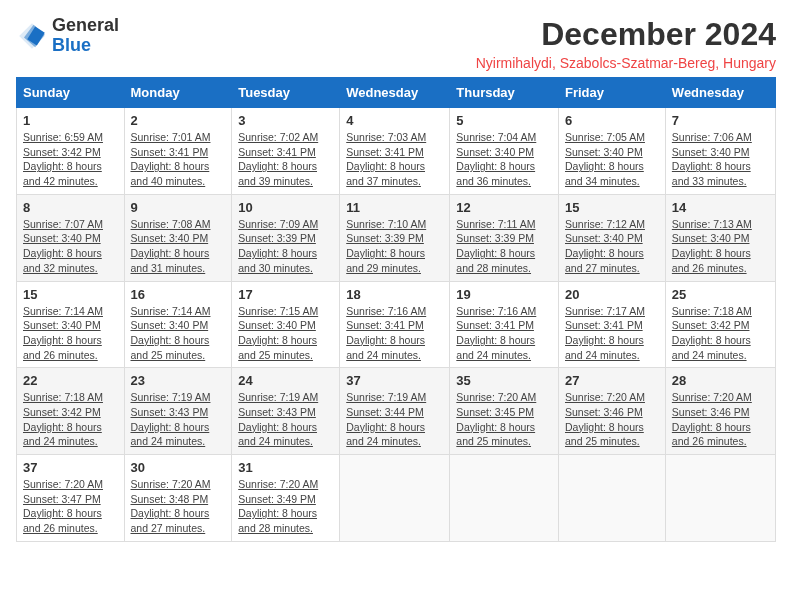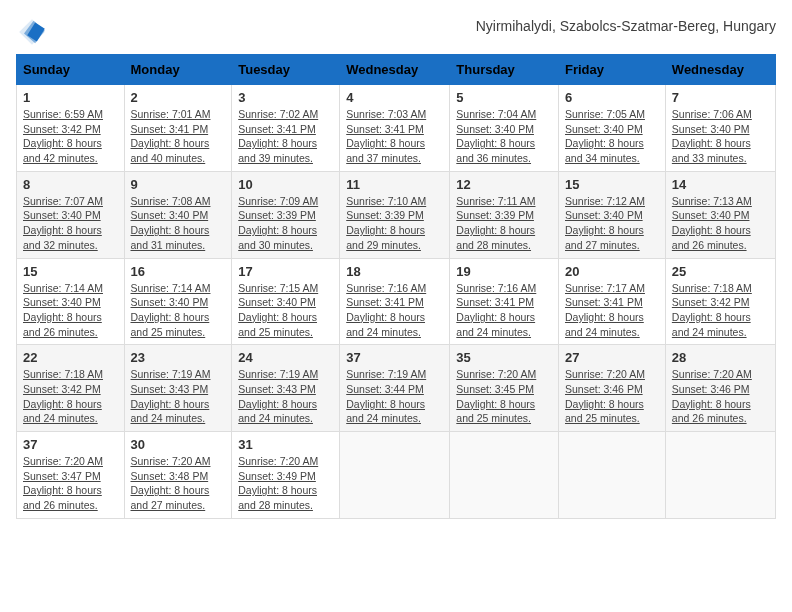--- a/index.html
+++ b/index.html
@@ -35,31 +35,31 @@
     .title-block {
       text-align: right;
     }
     .month-title {
       font-size: 32px;
       font-weight: bold;
       color: #333;
     }
     .location-title {
       font-size: 14px;
-      color: #404040;
+      color: #ef4444;
       margin-top: 2px;
     }
     .calendar {
       width: 100%;
       border-collapse: collapse;
       font-size: 11px;
     }
     .calendar thead th {
       background: #1a6fc4;
-      color: #000000;
+      color: #ffffff;
       padding: 7px 6px;
       font-size: 13px;
       font-weight: bold;
       text-align: left;
       border: 1px solid #1a6fc4;
     }
     .calendar tbody td {
       vertical-align: top;
       padding: 5px 6px;
       border: 1px solid #ddd;
@@ -90,22 +90,27 @@
 </head>
 <body>
 
 <div class="header">
   <div class="logo">
     <svg class="logo-icon" viewBox="0 0 40 40">
       <polygon points="20,4 36,20 20,36 4,20" fill="#1a6fc4" opacity="0.15"></polygon>
       <polygon points="22,6 36,18 24,34 10,22" fill="#1a6fc4" opacity="0.5"></polygon>
       <polygon points="24,8 36,16 26,32 14,24" fill="#1a6fc4"></polygon>
     </svg>
+    <div class="logo-text">
+      <span class="general">General</span><br>
+      <span class="blue">Blue</span>
+    </div>
   </div>
   <div class="title-block">
+    <div class="month-title">December 2024</div>
     <div class="location-title">Nyirmihalydi, Szabolcs-Szatmar-Bereg, Hungary</div>
   </div>
 </div>
 
 <table class="calendar">
   <thead>
     <tr id="weekday-header">
         <th>Sunday</th>
         <th>Monday</th>
         <th>Tuesday</th>

